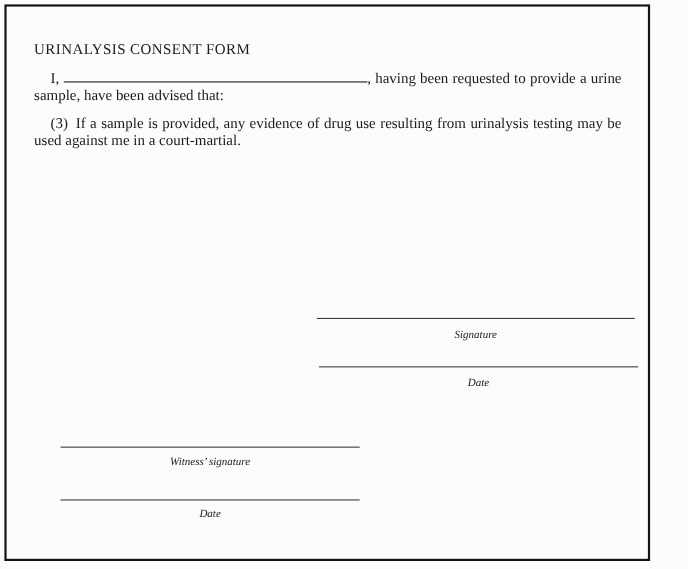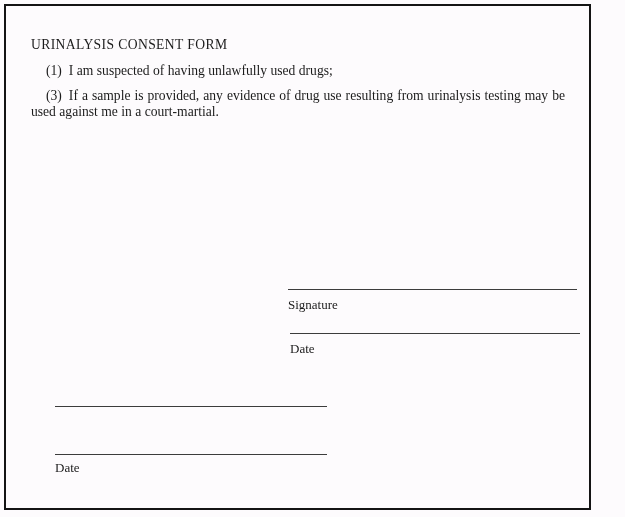--- a/index.html
+++ b/index.html
@@ -57,22 +57,24 @@
   .item-num {
     margin-right: 7px;
   }
   .rule {
     position: absolute;
     height: 0;
     border-top: 1.5px solid #3c3c3c;
   }
   .rule-label {
     position: absolute;
-    font-size: 13px;
+    font-size: 10px;
+    text-align: center;
     line-height: 16px;
+    font-style: italic;
   }
   
   .sig-rule      { left: 288px; top: 289px; width: 289px; }
   .sig-label     { left: 288px; top: 297px; width: 289px; }
   .sigdate-rule  { left: 290px; top: 333px; width: 290px; }
   .sigdate-label { left: 290px; top: 341px; width: 290px; }
   
   .wit-rule      { left: 55px;  top: 406px; width: 272px; }
   .wit-label     { left: 55px;  top: 413px; width: 272px; }
   .witdate-rule  { left: 55px;  top: 454px; width: 272px; }
@@ -80,31 +82,32 @@
 </style>
 </head>
 <body>
 
 <div class="page">
   <div class="frame"></div>
 
   <div class="content">
     <p class="title">URINALYSIS CONSENT FORM</p>
 
+    <p class="intro"><span class="indent"></span><span>I,</span> <span class="blank-line"></span><span>, having been requested to provide a urine sample, have been advised that:</span></p>
 
-    <p class="item"><span class="indent"></span><span class="item-num">(1)</span><span>I am suspected of having unlawfully used drugs;</span></p>
 
 
     <p class="item"><span class="indent"></span><span class="item-num">(3)</span><span>If a sample is provided, any evidence of drug use resulting from urinalysis testing may be used against me in a court-martial.</span></p>
 
   </div>
 
   <div class="rule sig-rule"></div>
   <div class="rule-label sig-label">Signature</div>
 
   <div class="rule sigdate-rule"></div>
   <div class="rule-label sigdate-label">Date</div>
 
   <div class="rule wit-rule"></div>
+  <div class="rule-label wit-label">Witness’ signature</div>
 
   <div class="rule witdate-rule"></div>
   <div class="rule-label witdate-label">Date</div>
 </div>
 
 </body></html>

